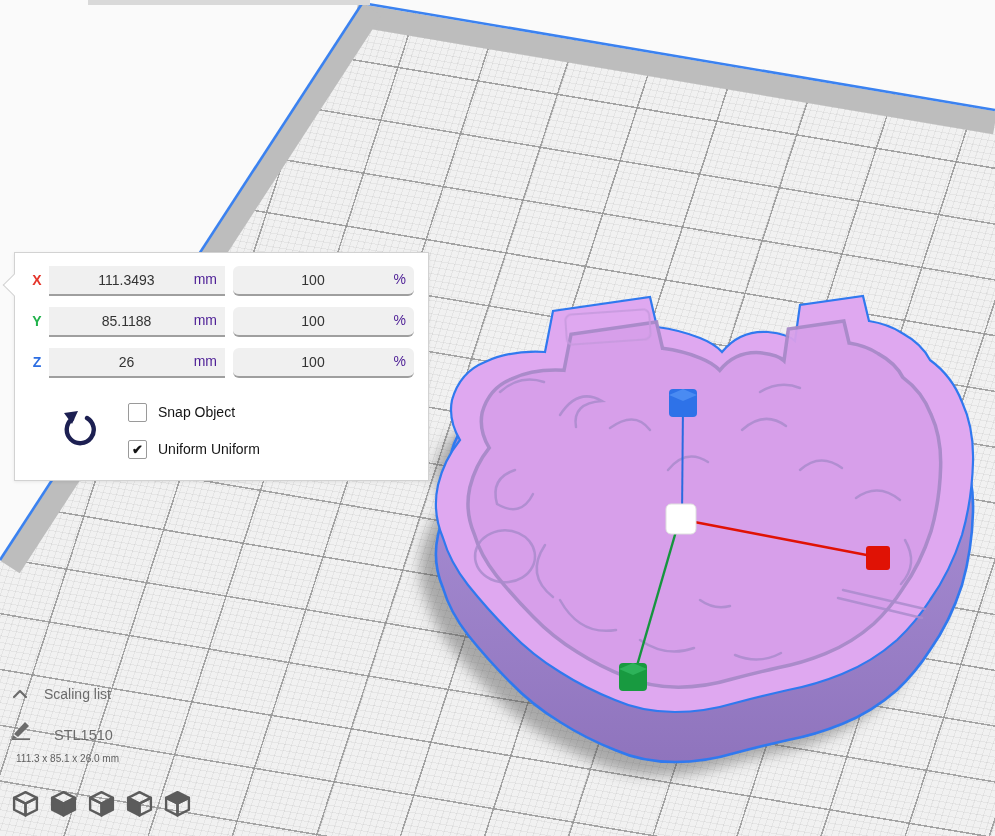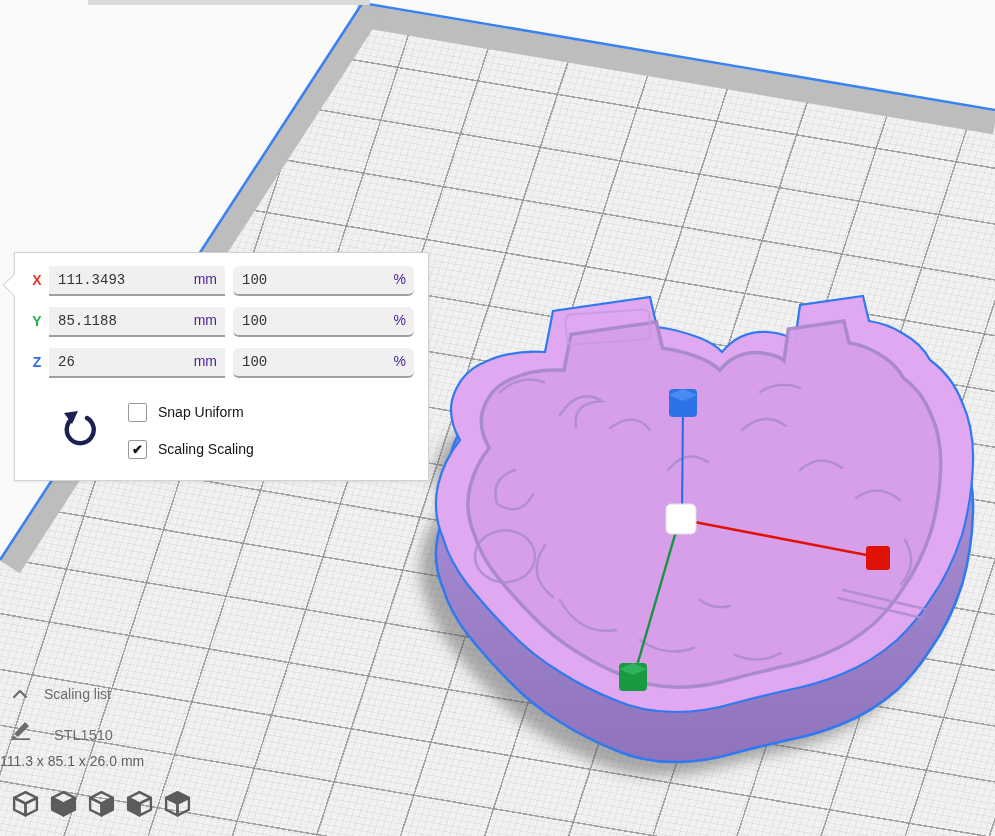--- a/index.html
+++ b/index.html
@@ -20,21 +20,21 @@
   .scale-panel{position:absolute;left:14px;top:252px;width:413px;height:227px;z-index:4;
     background:#fff;border:1px solid #d2d2d2;box-shadow:0 1px 3px rgba(0,0,0,.08);}
   .panel-notch{position:absolute;left:-9px;top:24px;width:15px;height:15px;background:#fff;
     border-left:1px solid #d2d2d2;border-bottom:1px solid #d2d2d2;transform:rotate(45deg);}
   .axis-row{position:absolute;left:0;height:30px;width:100%;}
   .axis-row .axis{position:absolute;left:15px;top:6px;font-size:14px;font-weight:bold;width:14px;text-align:center;}
   .axis-x{color:#e5352b}.axis-y{color:#21b24b}.axis-z{color:#2d6ee2}
   .field{position:absolute;top:0;height:28px;background:#f0f0f0;border:0;
     border-bottom:2px solid #9f9f9f;}
   .field input{position:absolute;left:0;top:0;width:100%;height:100%;border:0;background:transparent;
-    font-family:Liberation Mono, monospace;font-size:14px;color:#333;padding:0 30px 0 9px;box-sizing:border-box;outline:none;}
+    font-family:Liberation Sans, sans-serif;font-size:14px;color:#333;padding:0 30px 0 9px;box-sizing:border-box;outline:none;text-align:center;}
   .field .unit{position:absolute;right:8px;top:5px;font-size:14px;color:#4c1d95;}
   .f-mm{left:34px;width:176px;}
   .f-pct{left:218px;width:181px;border-radius:6px;}
   .row-x{top:13px}.row-y{top:54px}.row-z{top:95px}
   .reset-btn{position:absolute;left:46px;top:157px;width:36px;height:40px;cursor:pointer;background:none;border:0;padding:0;}
   .cb-row{position:absolute;left:113px;height:18px;display:flex;align-items:center;cursor:pointer;}
   .cb-snap{top:150px}.cb-uniform{top:187px}
   .cb-box{width:17px;height:17px;border:1px solid #9a9a9a;border-radius:2px;background:#fff;
     display:inline-flex;align-items:center;justify-content:center;font-size:13px;color:#141414;font-weight:bold;}
   .cb-label{margin-left:11px;font-size:14px;color:#141414;white-space:nowrap;}
@@ -42,21 +42,21 @@
   
   .stl-icon{position:absolute;left:0;top:0;width:92px;height:98px;background:#fff;z-index:5;}
   .top-strip{position:absolute;left:88px;top:0;width:282px;height:5px;background:#d9d9d9;z-index:2;}
 
   
   .objlist{position:absolute;left:0;top:680px;width:320px;z-index:3;color:#6b6b6b;}
   .obj-header{position:absolute;left:44px;top:6px;font-size:14px;cursor:pointer;}
   .obj-chevron{position:absolute;left:12px;top:9px;cursor:pointer;}
   .obj-item{position:absolute;left:54px;top:47px;font-size:14.5px;cursor:pointer;}
   .obj-pencil{position:absolute;left:10px;top:38px;}
-  .obj-dims{position:absolute;left:0;top:73px;font-size:14px;color:#5f5f5f;}
+  .obj-dims{position:absolute;left:16px;top:73px;font-size:10px;color:#5f5f5f;}
   .view-toolbar{position:absolute;left:11px;top:788px;display:flex;gap:9px;z-index:3;}
   .view-btn{width:29px;height:30px;background:none;border:0;padding:0;cursor:pointer;}
 </style>
 </head>
 <body>
 
 <div class="stage">
 
   <div class="grid-bg"></div>
   <div class="top-strip"></div>
@@ -172,25 +172,25 @@
 
     <button class="reset-btn">
       <svg width="36" height="40" viewBox="0 0 36 40">
         <path d="M11 9 A 13.5 13.5 0 1 0 26 8" fill="none" stroke="#1d2052" stroke-width="4.4" stroke-linecap="round"></path>
         <polygon points="3,3 17,1 11,14" fill="#1d2052"></polygon>
       </svg>
     </button>
 
     <div class="cb-row cb-snap">
       <span class="cb-box"></span>
-      <span class="cb-label">Snap Uniform</span>
+      <span class="cb-label">Snap Object</span>
     </div>
     <div class="cb-row cb-uniform">
       <span class="cb-box">✔</span>
-      <span class="cb-label">Scaling Scaling</span>
+      <span class="cb-label">Uniform Uniform</span>
     </div>
   </div>
 
   <div class="objlist">
     <svg class="obj-chevron" width="16" height="10" viewBox="0 0 16 10">
       <polyline points="2,8 8,2 14,8" fill="none" stroke="#6b6b6b" stroke-width="2.2" stroke-linecap="round" stroke-linejoin="round"></polyline>
     </svg>
     <div class="obj-header">Scaling list</div>
 
     <svg class="obj-pencil" width="24" height="22" viewBox="0 0 24 22">

